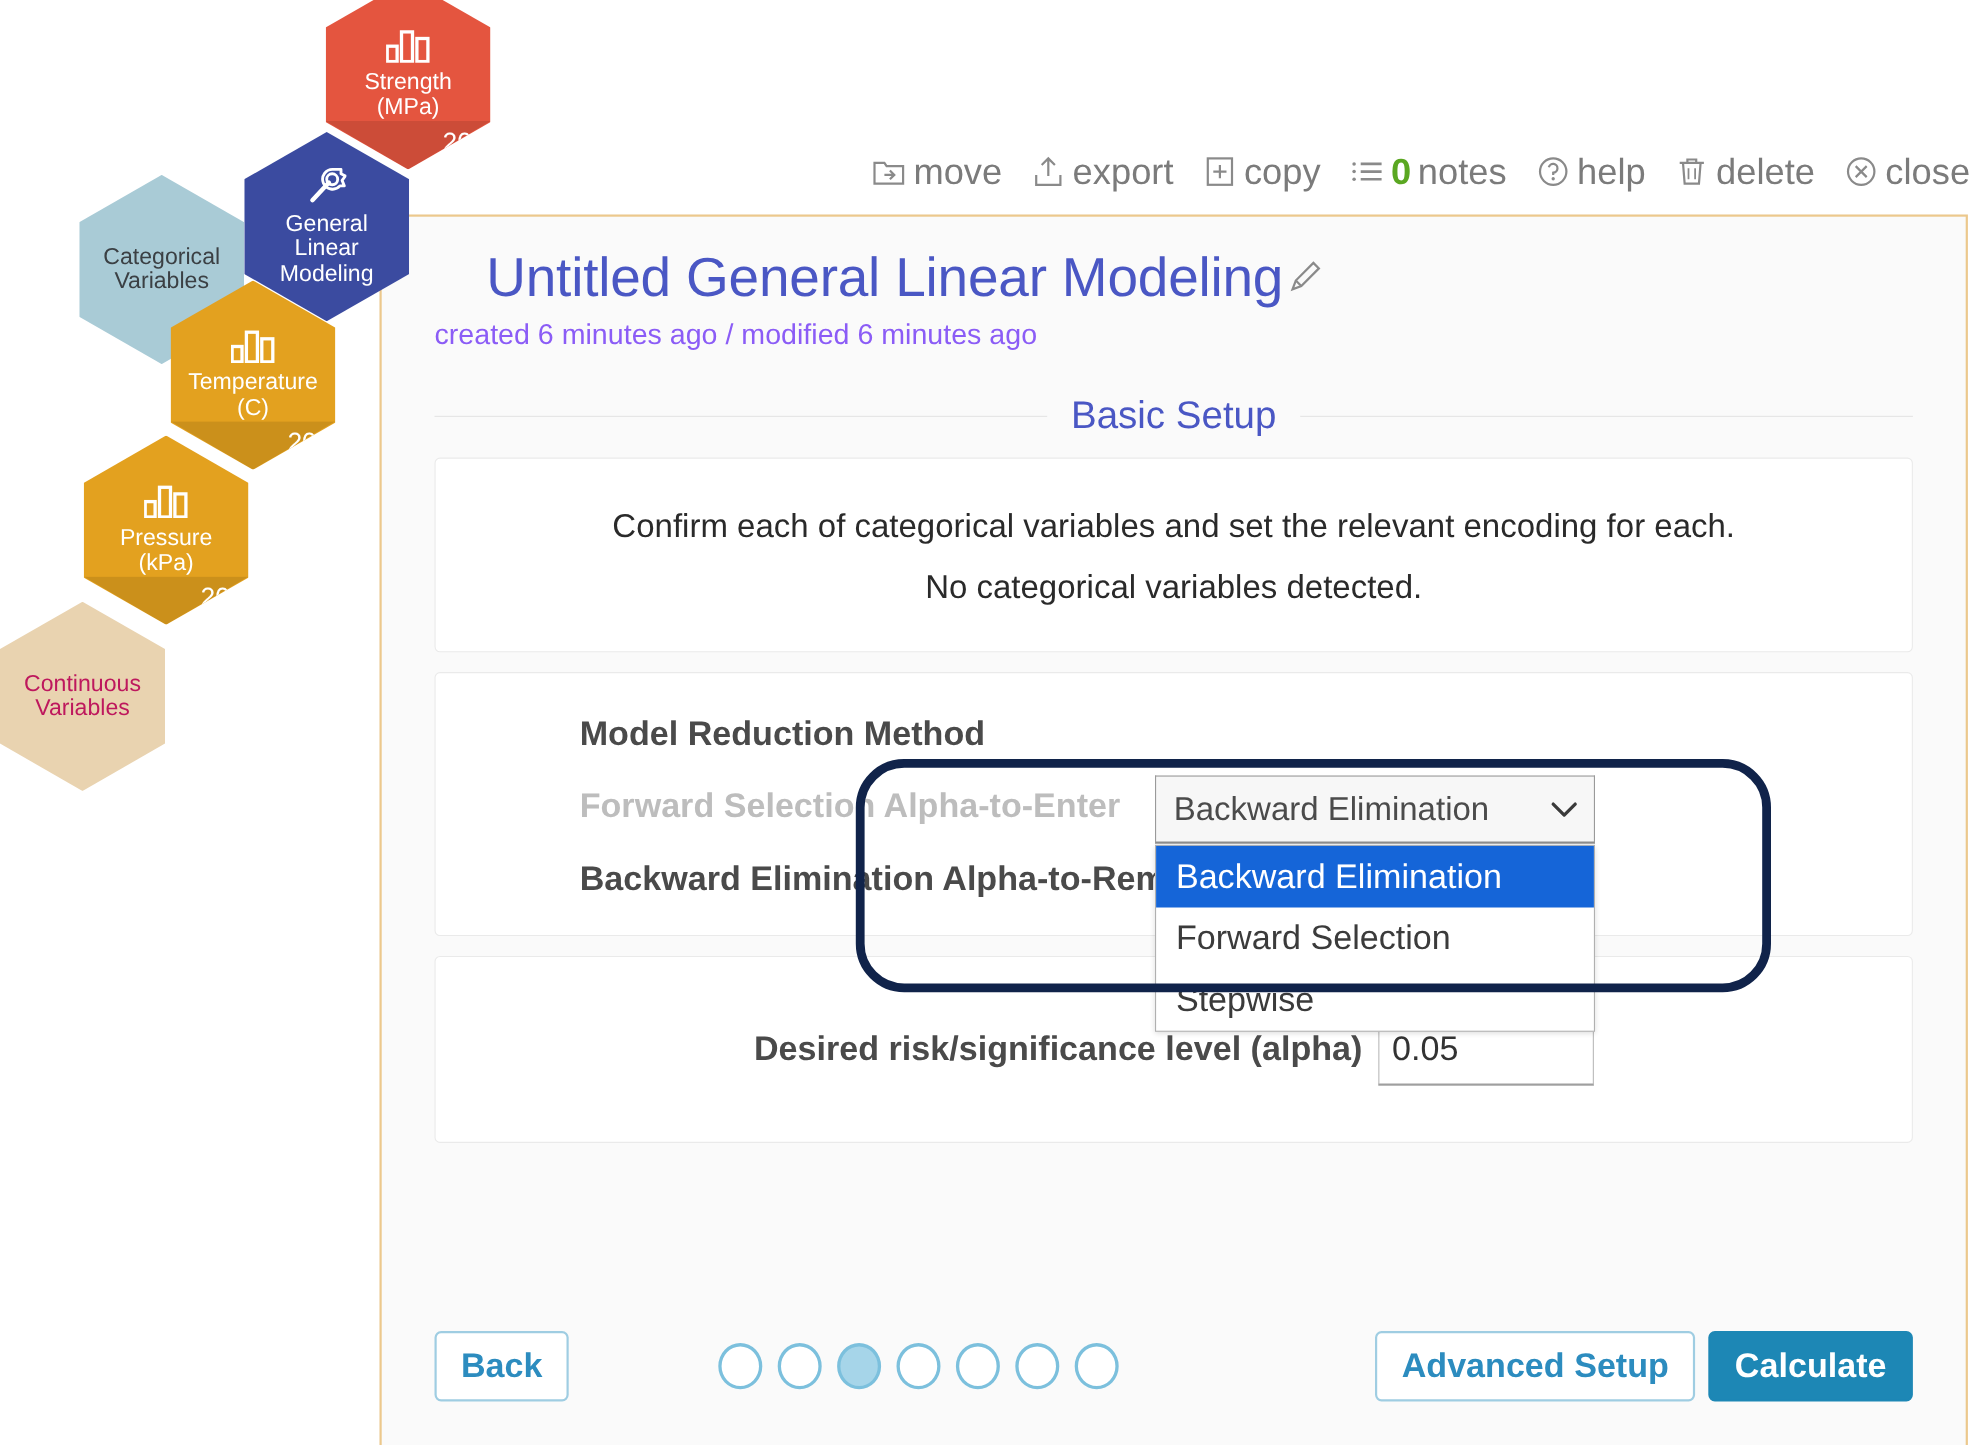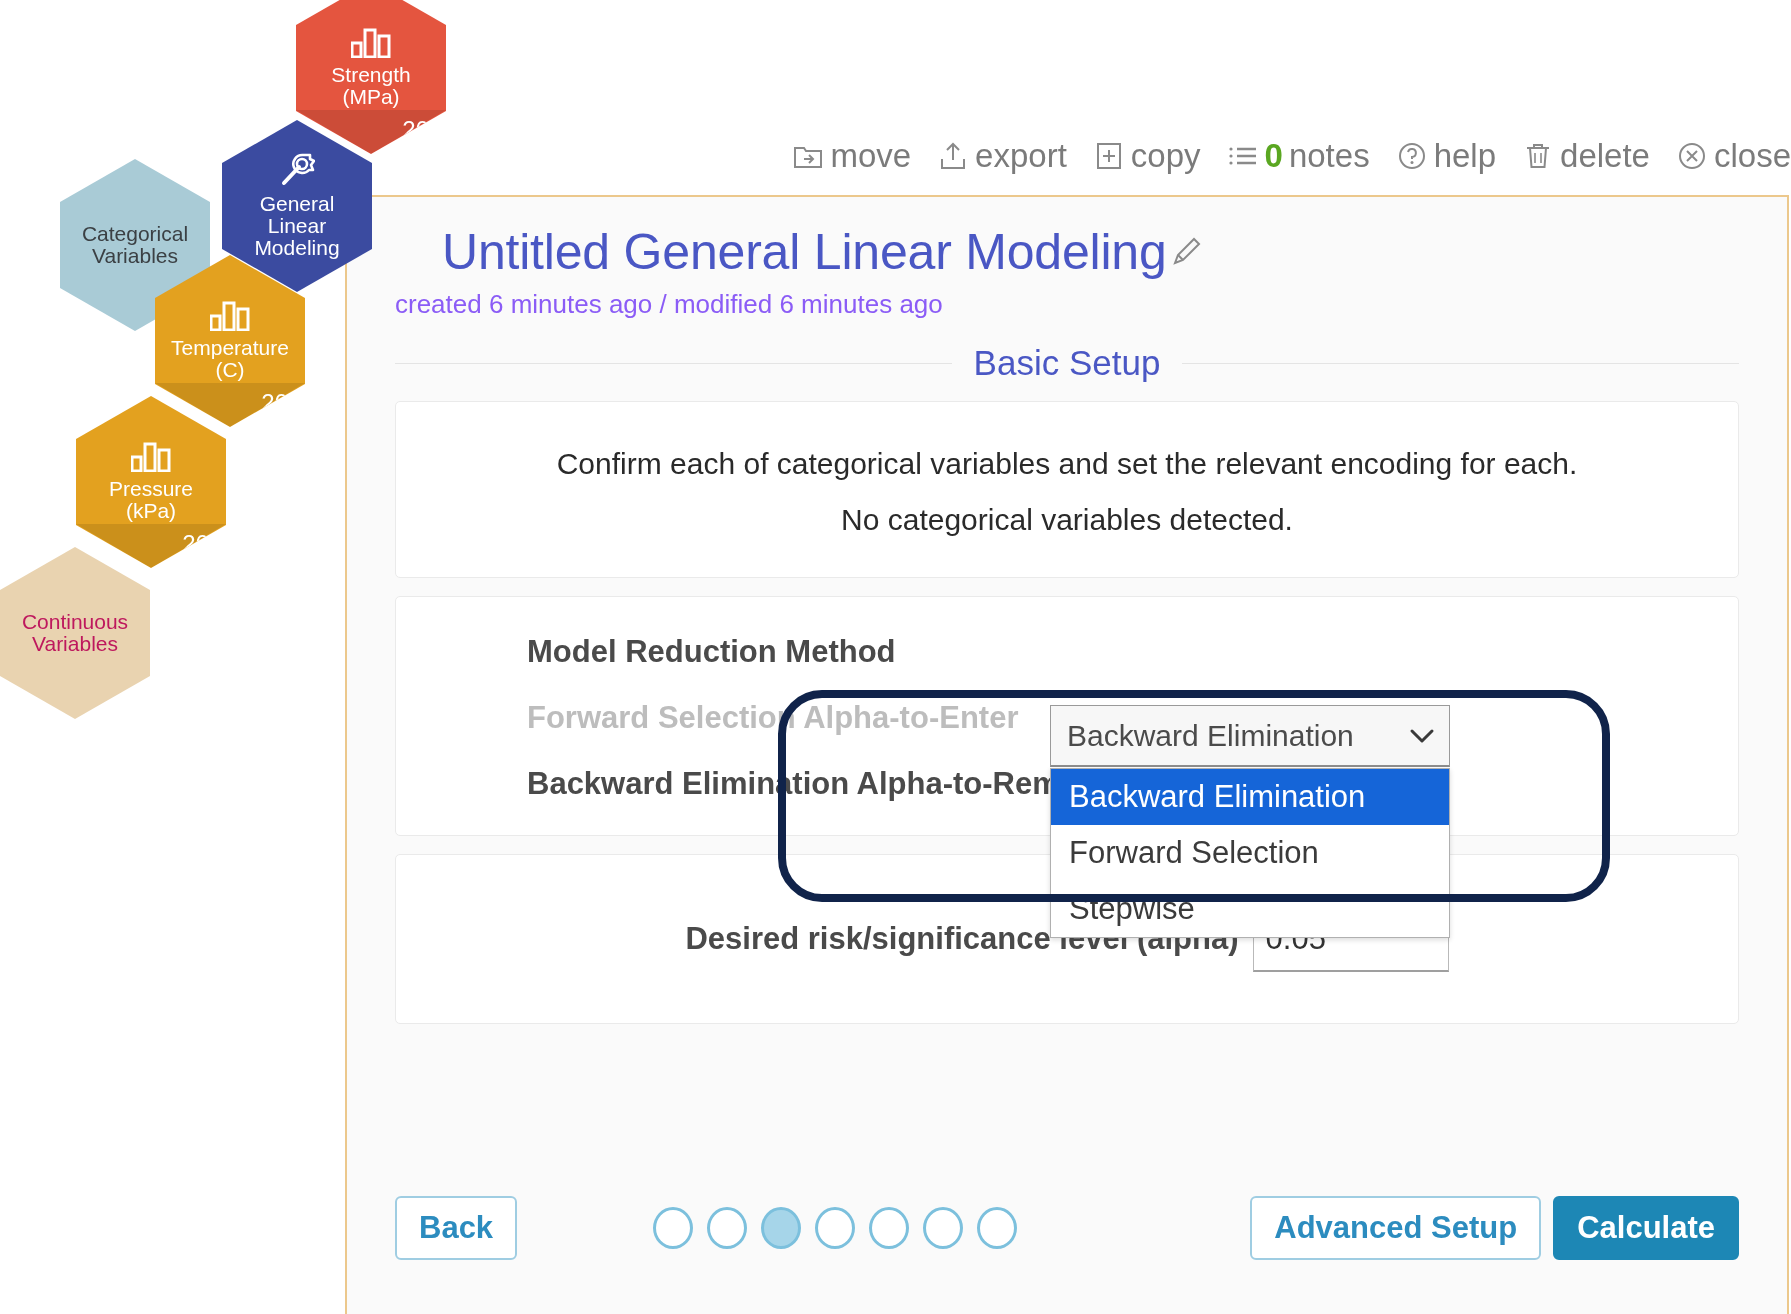--- a/index.html
+++ b/index.html
@@ -57,21 +57,21 @@
     position: absolute;
     left: 0; right: 0;
     bottom: 0;
     height: 44px;
     background: rgba(0,0,0,0.10);
     clip-path: polygon(0% 0%, 100% 0%, 50% 100%);
   }
 
   .hex-strength   { left: 296px; top: -18px;  background: #E4553F; color:#fff; }
   .hex-glm        { left: 222px; top: 120px;  background: #3B4BA0; color:#fff; }
-  .hex-cat        { left: 60px;  top: 159px;  background: #A9CBD6; color:#3b4044; }
+  .hex-cat        { left: 72px;  top: 159px;  background: #A9CBD6; color:#3b4044; }
   .hex-temp       { left: 155px; top: 255px;  background: #E3A11F; color:#fff; }
   .hex-pressure   { left: 76px;  top: 396px;  background: #E3A11F; color:#fff; }
   .hex-cont       { left: 0px;   top: 547px;  background: #E9D3B0; color:#be185d; }
 
   .hex-cat .hex-label, .hex-cont .hex-label { font-size: 21px; }
 
   
   #toolbar {
     position: absolute;
     top: 128px;
@@ -138,21 +138,21 @@
   #subtitle {
     font-size: 26px;
     color: #8b5cf6;
     margin-top: 8px;
   }
 
   #section-head {
     display: flex;
     align-items: center;
     gap: 22px;
-    margin-top: 23px;
+    margin-top: 38px;
   }
   #section-head .rule {
     flex: 1;
     height: 1px;
     background: #e4e4e4;
   }
   #section-head .section-title {
     color: #4a57c4;
     font-size: 35px;
   }
@@ -220,21 +220,21 @@
     padding: 0 12px;
     box-sizing: border-box;
     font-family: "Liberation Sans", sans-serif;
     outline: none;
   }
 
   
   #footer {
     position: absolute;
     left: 48px; right: 48px;
-    bottom: 72px;
+    bottom: 58px;
     display: flex;
     align-items: center;
     justify-content: space-between;
   }
   .btn {
     font-size: 31px;
     font-weight: 700;
     border-radius: 6px;
     padding: 12px 22px;
     cursor: pointer;

